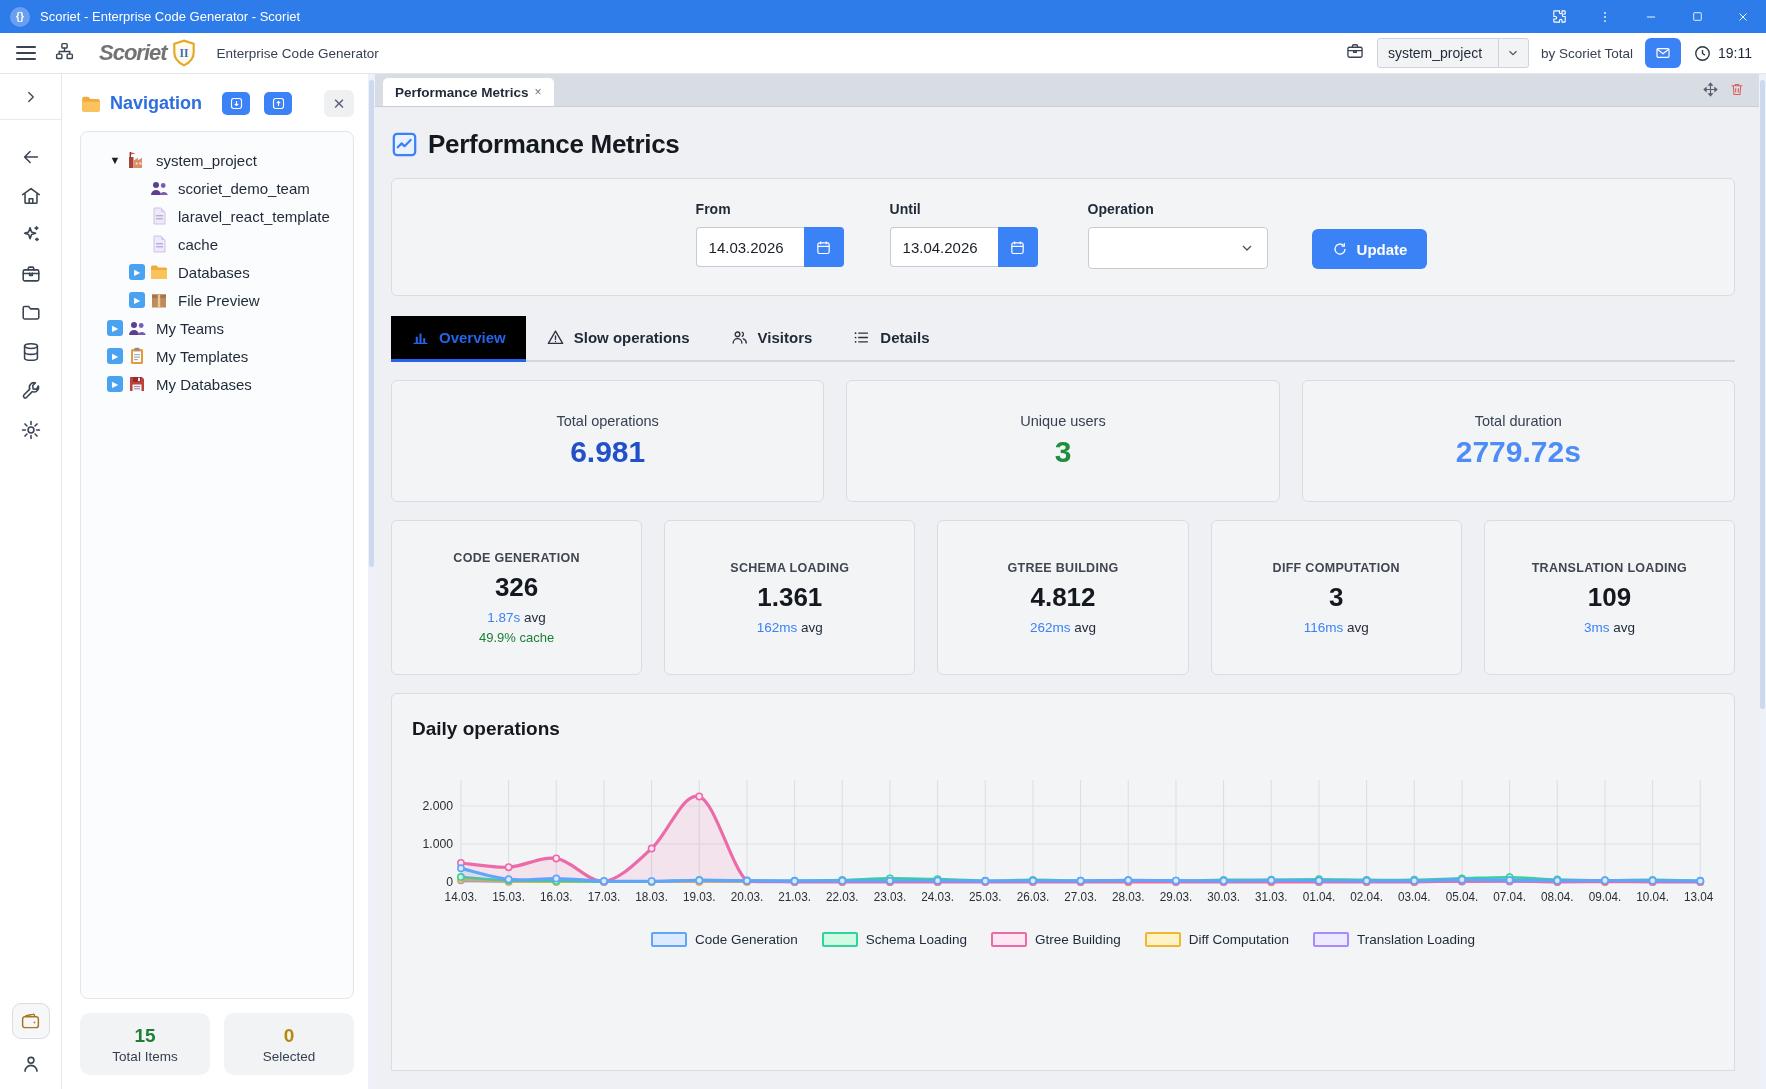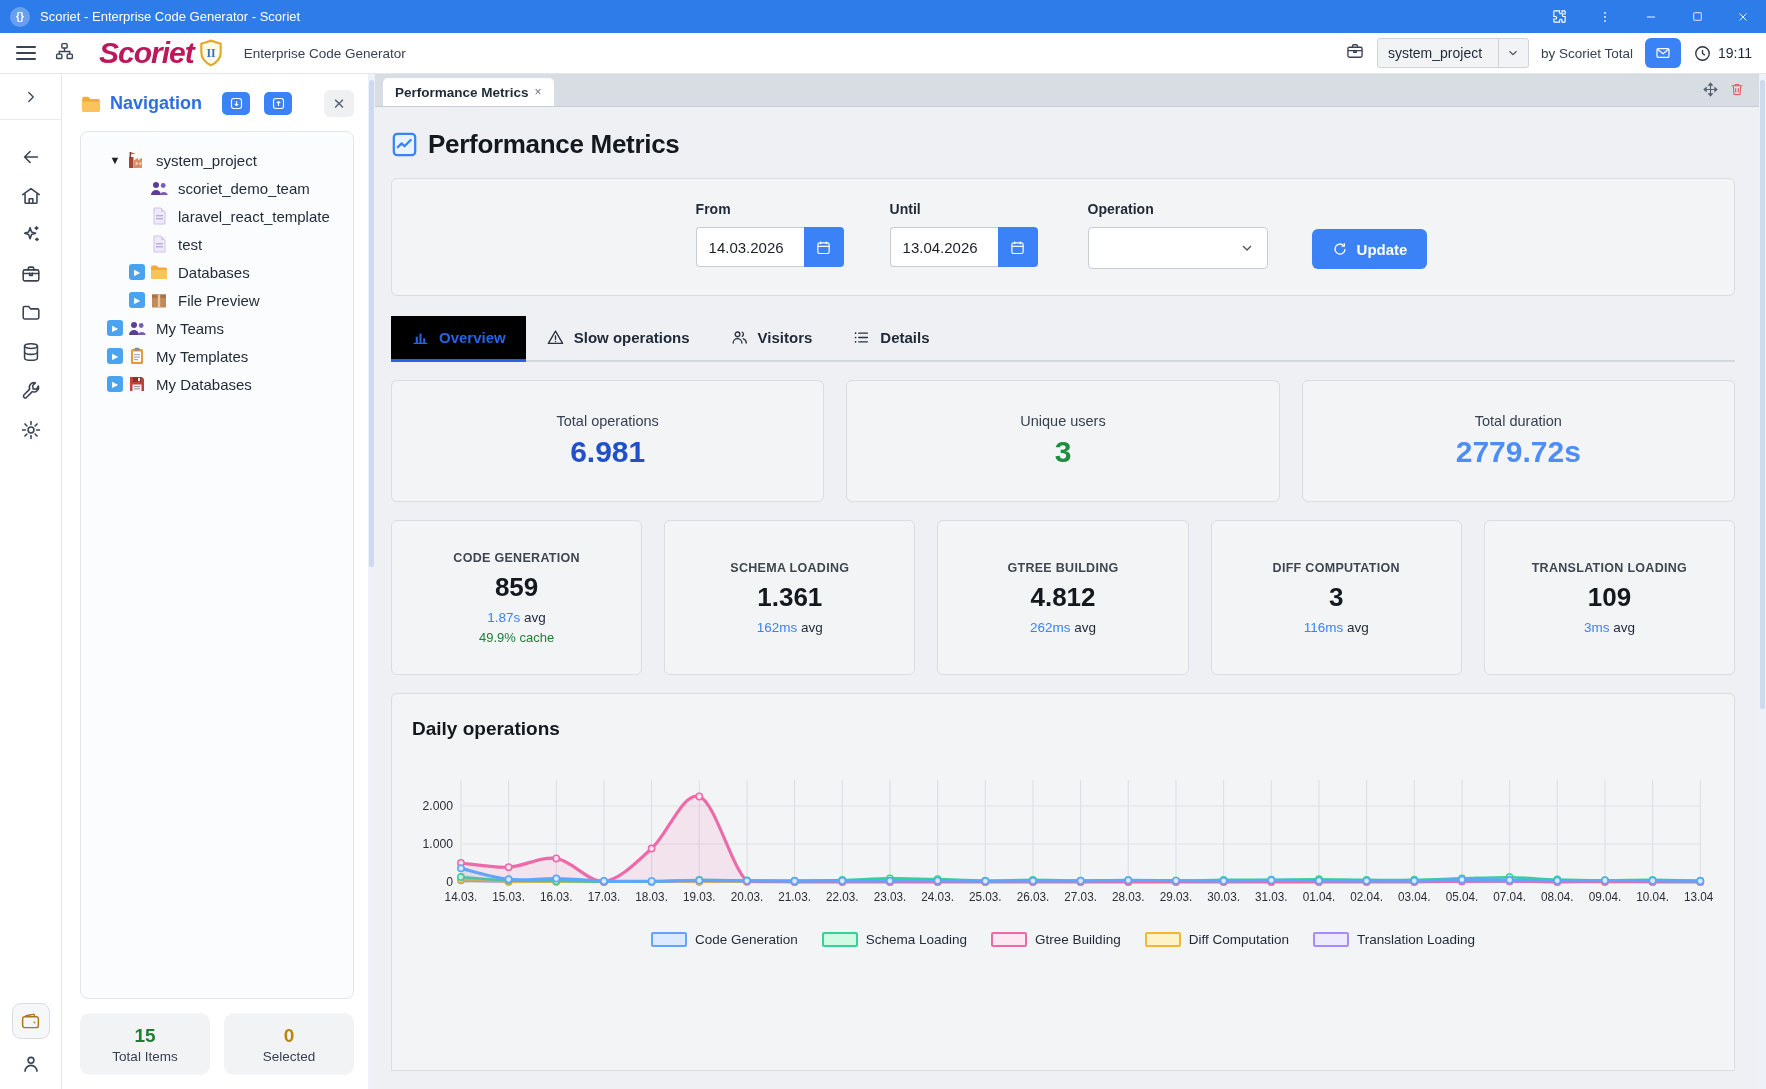--- a/index.html
+++ b/index.html
@@ -14,21 +14,21 @@
   .tb-btn { width:46px; height:100%; display:flex; align-items:center; justify-content:center; font-size:14px; }
   .tb-btn svg { stroke:#fff; fill:none; stroke-width:1.6; }
 
   
   #appheader { position:absolute; left:0; top:33px; width:1766px; height:41px; background:#fff; border-bottom:1px solid #e3e6ea; display:flex; align-items:center; padding:0 14px 0 16px; }
   .hamburger { width:20px; display:flex; flex-direction:column; gap:4px; }
   .hamburger span { height:2px; background:#3a4352; border-radius:1px; }
   .hdr-icon { margin-left:18px; color:#3a4352; }
   .hdr-icon svg { stroke:#3a4352; fill:none; stroke-width:1.6; }
   .logo { margin-left:24px; display:flex; align-items:center; }
-  .logo-text { font-size:30px; font-weight:bold; font-style:italic; color:#be185d; letter-spacing:-1px; line-height:1; }
+  .logo-text { font-size:22px; font-weight:bold; font-style:italic; color:#737373; letter-spacing:-1px; line-height:1; }
   .logo-shield { margin-left:4px; }
   .hdr-subtitle { margin-left:20px; font-size:13.5px; color:#374151; }
   .hdr-right { margin-left:auto; display:flex; align-items:center; gap:12px; }
   .project-select { width:152px; height:30px; background:#f2f3f5; border:1px solid #cfd4da; border-radius:3px; display:flex; align-items:center; font-size:14px; color:#1f2937; }
   .project-select .val { flex:1; padding-left:10px; }
   .project-select .chev { width:30px; height:100%; border-left:1px solid #cfd4da; display:flex; align-items:center; justify-content:center; }
   .byline { font-size:13.5px; color:#374151; }
   .mail-btn { width:36px; height:30px; background:#3b82f6; border-radius:6px; display:flex; align-items:center; justify-content:center; }
   .hdr-time { font-size:14px; color:#1f2937; display:flex; align-items:center; gap:6px; }
 
@@ -350,21 +350,21 @@
       <div class="tree-row" style="padding-left: 36px;">
         <span class="exp"></span>
         <span class="t-icon icon">
           <svg width="20" height="20" viewBox="0 0 20 20">
             <path d="M5 2h7l4 4v12H5Z" fill="#efeaf8" stroke="#cdc2e8" stroke-width="1"></path>
             <path d="M12 2l4 4h-4Z" fill="#d8cdf0"></path>
             <rect x="7" y="9" width="7" height="1.4" fill="#b9abdd"></rect>
             <rect x="7" y="12" width="7" height="1.4" fill="#b9abdd"></rect>
           </svg>
         </span>
-        <span>test</span>
+        <span>cache</span>
       </div>
       <div class="tree-row" style="padding-left: 36px;">
         <span class="exp">
           <span class="exp-closed">▶</span>
         </span>
         <span class="t-icon icon">
           <svg width="20" height="20" viewBox="0 0 20 20">
             <path d="M2 5a1.5 1.5 0 0 1 1.5-1.5h4l2 2h7A1.5 1.5 0 0 1 18 7v8.5A1.5 1.5 0 0 1 16.5 17h-13A1.5 1.5 0 0 1 2 15.5Z" fill="#f2aa3c"></path>
             <path d="M2 8h16v7.5A1.5 1.5 0 0 1 16.5 17h-13A1.5 1.5 0 0 1 2 15.5Z" fill="#fbc35b"></path>
           </svg>
@@ -582,21 +582,21 @@
           <span class="val" style="color: rgb(30, 142, 62);">3</span>
         </div>
         <div class="stat-card">
           <span class="lbl">Total duration</span>
           <span class="val" style="color: rgb(78, 141, 246);">2779.72s</span>
         </div>
       </div>
     <div class="ops-row" id="ops-row">
         <div class="op-card">
           <span class="t">CODE GENERATION</span>
-          <span class="v">859</span>
+          <span class="v">326</span>
           <span class="avg"><b>1.87s</b> avg</span>
           <span class="cache">49.9% cache</span>
         </div>
         <div class="op-card">
           <span class="t">SCHEMA LOADING</span>
           <span class="v">1.361</span>
           <span class="avg"><b>162ms</b> avg</span>
         </div>
         <div class="op-card">
           <span class="t">GTREE BUILDING</span>

